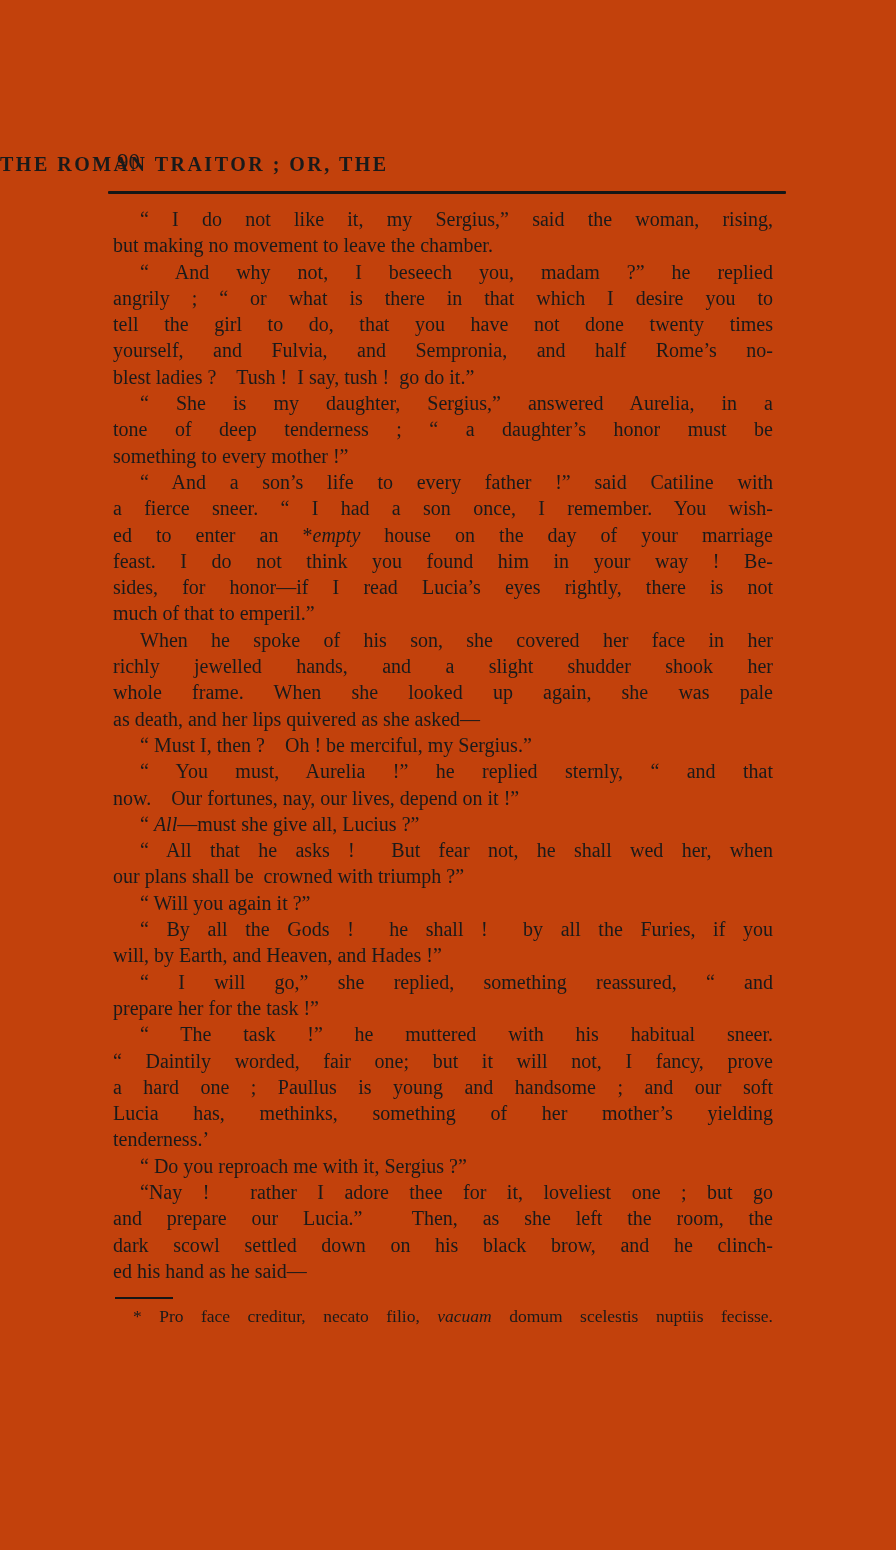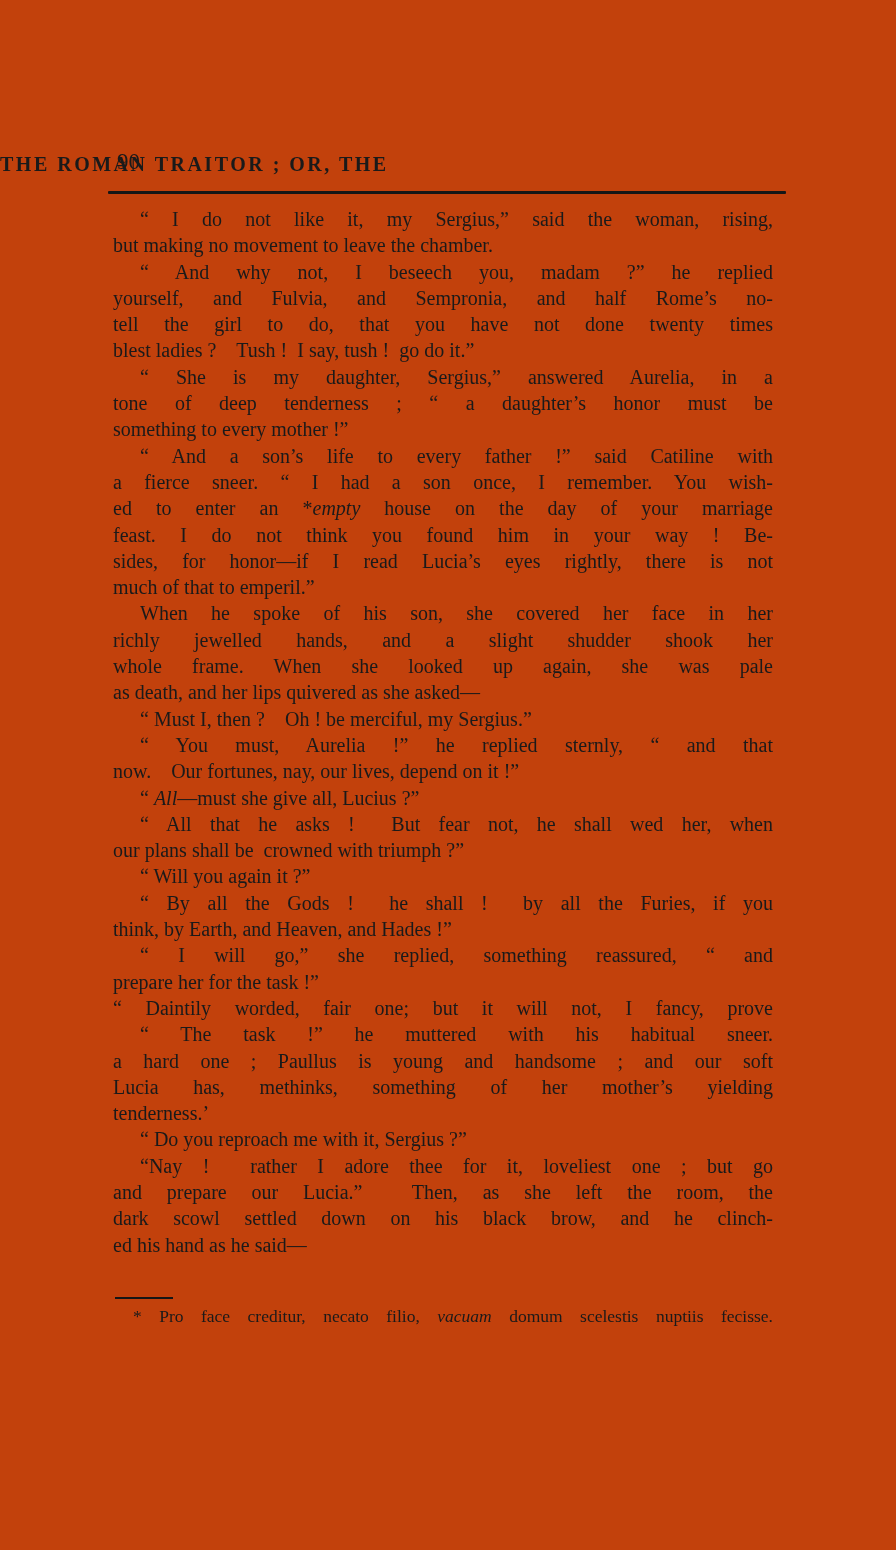--- a/index.html
+++ b/index.html
@@ -87,22 +87,23 @@
   <div class="running-title">THE ROMAN TRAITOR ; OR, THE</div>
   <div class="header-rule"></div>
 
   <div class="page-body">
       <div class="paragraph">
         <div class="line j ind"><span>“ I do not like it, my Sergius,” said the woman, rising,</span></div>
         <div class="line"><span>but making no movement to leave the chamber.</span></div>
       </div>
       <div class="paragraph">
         <div class="line j ind"><span>“ And why not, I beseech you, madam ?” he replied</span></div>
+        <div class="line j"><span>angrily ; “ or what is there in that which I desire you to</span></div>
+        <div class="line j"><span>tell the girl to do, that you have not done twenty times</span></div>
         <div class="line j"><span>yourself, and Fulvia, and Sempronia, and half Rome’s no-</span></div>
-        <div class="line j"><span>tell the girl to do, that you have not done twenty times</span></div>
         <div class="line"><span>blest ladies ? Tush ! I say, tush ! go do it.”</span></div>
       </div>
       <div class="paragraph">
         <div class="line j ind"><span>“ She is my daughter, Sergius,” answered Aurelia, in a</span></div>
         <div class="line j"><span>tone of deep tenderness ; “ a daughter’s honor must be</span></div>
         <div class="line"><span>something to every mother !”</span></div>
       </div>
       <div class="paragraph">
         <div class="line j ind"><span>“ And a son’s life to every father !” said Catiline with</span></div>
         <div class="line j"><span>a fierce sneer. “ I had a son once, I remember. You wish-</span></div>
@@ -129,29 +130,29 @@
       </div>
       <div class="paragraph">
         <div class="line j ind"><span>“ All that he asks !  But fear not, he shall wed her, when</span></div>
         <div class="line"><span>our plans shall be crowned with triumph ?”</span></div>
       </div>
       <div class="paragraph">
         <div class="line ind"><span>“ Will you again it ?”</span></div>
       </div>
       <div class="paragraph">
         <div class="line j ind"><span>“ By all the Gods !  he shall !  by all the Furies, if you</span></div>
-        <div class="line"><span>think, by Earth, and Heaven, and Hades !”</span></div>
+        <div class="line"><span>will, by Earth, and Heaven, and Hades !”</span></div>
       </div>
       <div class="paragraph">
         <div class="line j ind"><span>“ I will go,” she replied, something reassured, “ and</span></div>
         <div class="line"><span>prepare her for the task !”</span></div>
       </div>
       <div class="paragraph">
+        <div class="line j ind"><span>“ The task !” he muttered with his habitual sneer.</span></div>
         <div class="line j"><span>“ Daintily worded, fair one; but it will not, I fancy, prove</span></div>
-        <div class="line j ind"><span>“ The task !” he muttered with his habitual sneer.</span></div>
         <div class="line j"><span>a hard one ; Paullus is young and handsome ; and our soft</span></div>
         <div class="line j"><span>Lucia has, methinks, something of her mother’s yielding</span></div>
         <div class="line"><span>tenderness.’</span></div>
       </div>
       <div class="paragraph">
         <div class="line ind"><span>“ Do you reproach me with it, Sergius ?”</span></div>
       </div>
       <div class="paragraph">
         <div class="line j ind"><span>“Nay !  rather I adore thee for it, loveliest one ; but go</span></div>
         <div class="line j"><span>and prepare our Lucia.”  Then, as she left the room, the</span></div>

